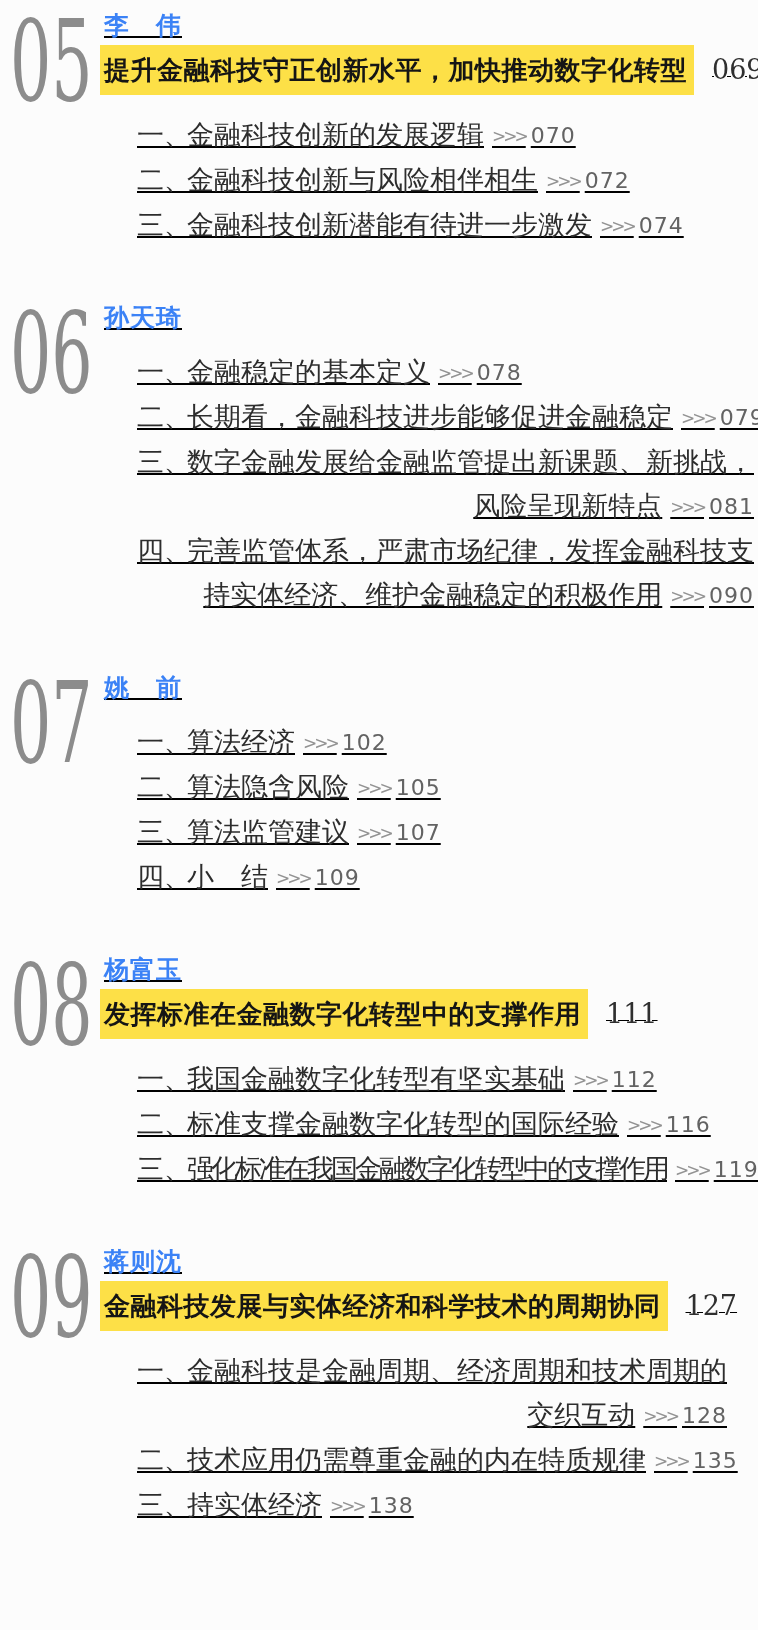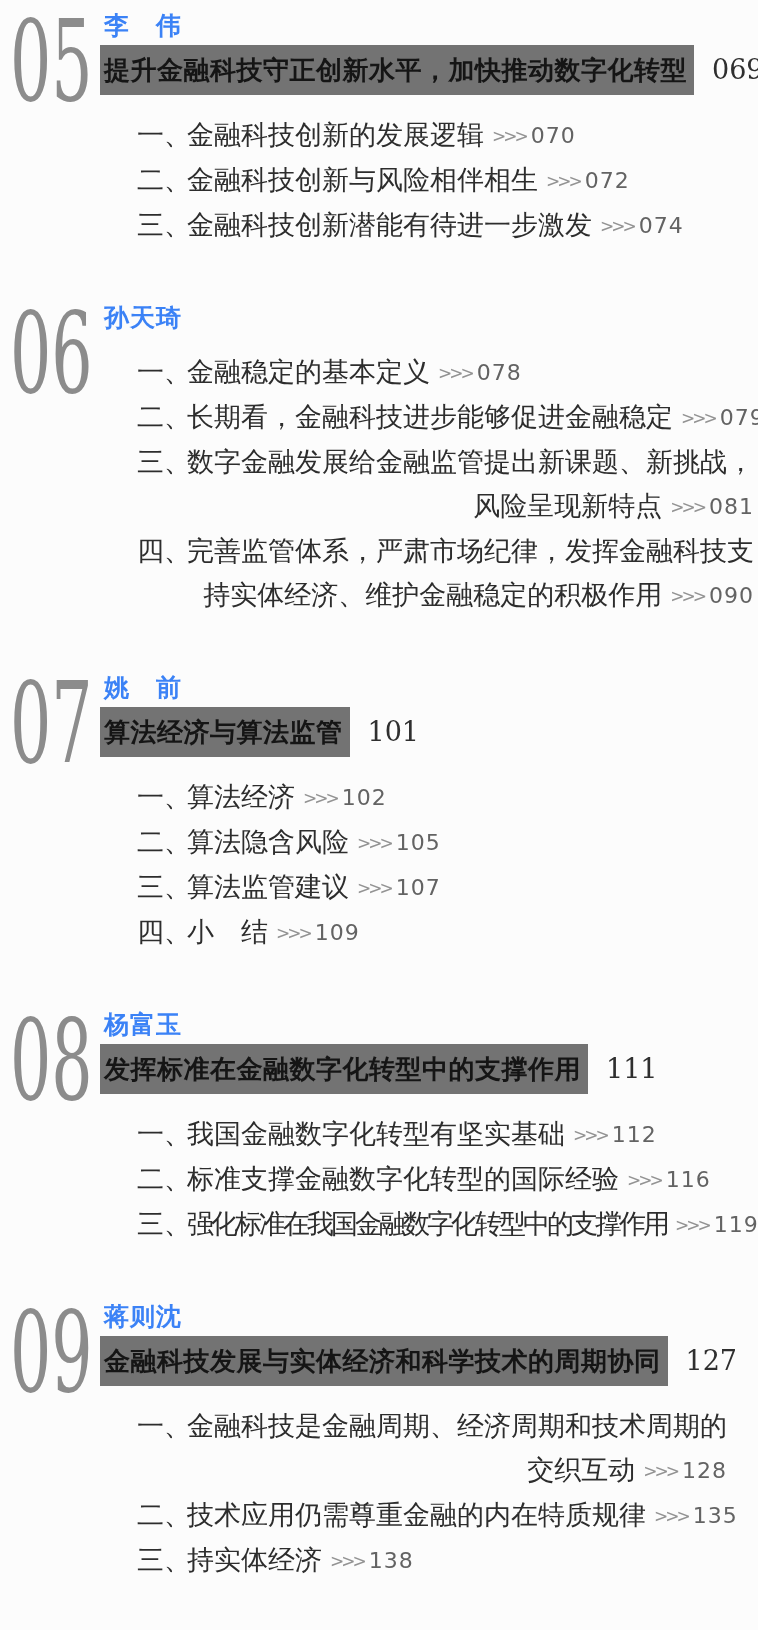--- a/index.html
+++ b/index.html
@@ -9,20 +9,21 @@
     font-family: "Liberation Sans", "DejaVu Sans", sans-serif;
   }
   .page {
     position: relative;
     width: 758px;
     height: 1630px;
     box-sizing: border-box;
     padding: 10px 0 0 0;
     overflow: hidden;
     background: #fcfcfc;
+    text-decoration: underline;
   }
   .toc-section {
     position: relative;
     padding-left: 104px;
     margin-bottom: 54px;
   }
   .toc-section:last-child { margin-bottom: 0; }
 
   .section-num {
     position: absolute;
@@ -46,21 +47,21 @@
   }
   .title-row {
     margin-top: 5px;
     white-space: nowrap;
     line-height: 50px;
     height: 50px;
   }
   .title-hl {
     display: inline-block;
     vertical-align: top;
-    background: #737373;
+    background: #fde047;
     color: #151515;
     font-weight: 700;
     font-size: 26px;
     line-height: 26px;
     padding: 12px 7px 12px 4px;
     margin-left: -4px;
     letter-spacing: 0.5px;
   }
   .title-page {
     font-family: "DejaVu Serif", "Liberation Serif", serif;
@@ -161,21 +162,20 @@
           <span class="item-label">四、</span>
           <span class="item-body"><span class="item-text">完善监管体系，严肃市场纪律，发挥金融科技支
 持实体经济、维护金融稳定的积极作用</span><span class="arrows">&gt;&gt;&gt;</span><span class="pg">090</span></span>
         </li>
     </ul>
   </section>
 
   <section class="toc-section">
     <div class="section-num">07</div>
     <div class="author">姚　前</div>
-    <div class="title-row"><span class="title-hl">算法经济与算法监管</span><span class="title-page">101</span></div>
     <ul class="items">
       <li class="item">
           <span class="item-label">一、</span>
           <span class="item-body"><span class="item-text">算法经济</span><span class="arrows">&gt;&gt;&gt;</span><span class="pg">102</span></span>
         </li>
       <li class="item">
           <span class="item-label">二、</span>
           <span class="item-body"><span class="item-text">算法隐含风险</span><span class="arrows">&gt;&gt;&gt;</span><span class="pg">105</span></span>
         </li>
       <li class="item">

